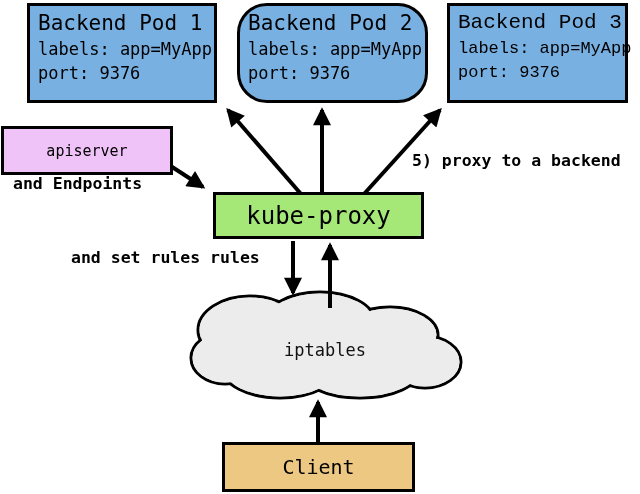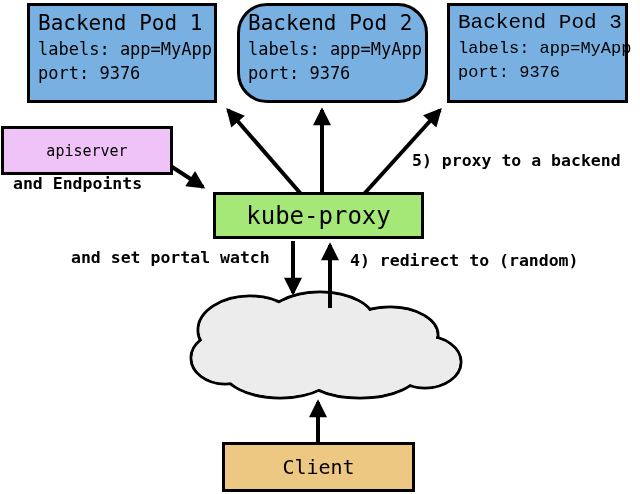--- a/index.html
+++ b/index.html
@@ -109,27 +109,27 @@
   <div id="apiserver" class="box">
     <span>apiserver</span>
   </div>
   <div id="kubeproxy" class="box">
     <span>kube-proxy</span>
   </div>
   <div id="client" class="box">
     <span>Client</span>
   </div>
 
+  <div id="iptables-label">iptables</div>
 
   <div id="step1" class="step">
     <div>and Endpoints</div>
   </div>
   <div id="step2" class="step">
-    <div>and set portal watch</div>
+    <div>and set rules rules</div>
   </div>
   <div id="step4" class="step">
-    <div>4) redirect to (random)</div>
   </div>
   <div id="step5" class="step">
     <div>5) proxy to a backend</div>
   </div>
 
 </div>
 
 </body></html>

